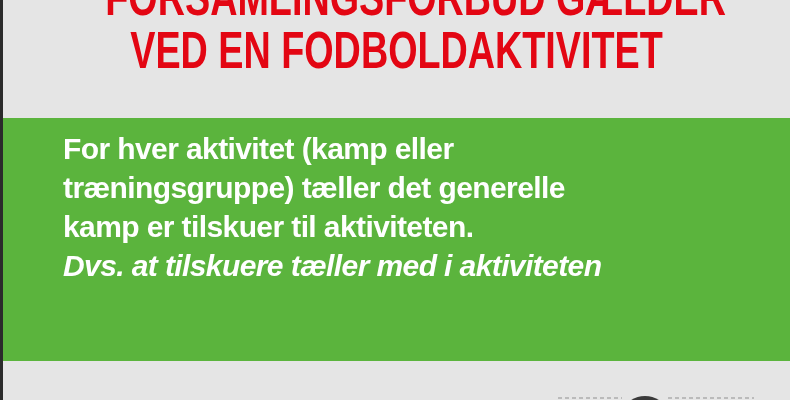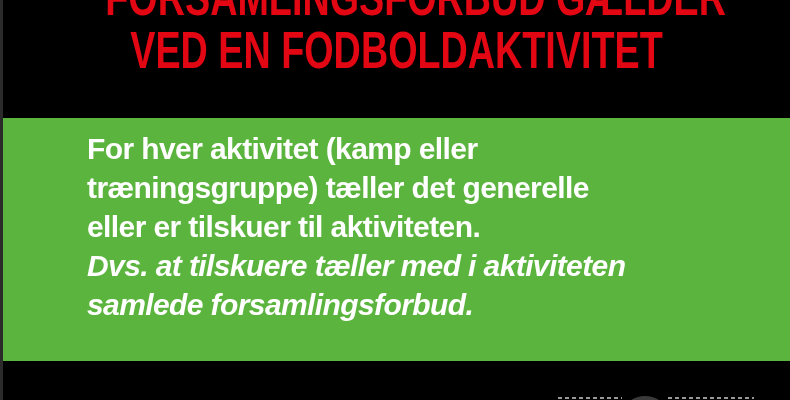--- a/index.html
+++ b/index.html
@@ -6,21 +6,21 @@
     --red:#e30613;
     --green:#5bb43d;
     --white:#ffffff;
     --bar:#2b2b2b;
   }
   html,body{margin:0;padding:0;}
   body{
     width:790px;height:400px;overflow:hidden;background:#ffffff;
     font-family:"Liberation Sans", sans-serif;position:relative;
   }
-  .canvas{position:absolute;inset:0;background:#000000;overflow:hidden;text-decoration:underline;}
+  .canvas{position:absolute;inset:0;background:#e5e5e5;overflow:hidden;text-decoration:underline;}
 
   
   .edge-bar{position:absolute;left:0;top:0;width:3px;height:400px;background:var(--bar);}
 
   
   .headline{
     position:absolute;left:3px;right:0;top:0;height:90px;
     text-align:center;color:var(--red);font-weight:bold;
     pointer-events:none;
   }
@@ -31,21 +31,21 @@
     transform:scaleX(0.74);transform-origin:50% 50%;
   }
   .hl-line1{top:-28px;}
   .hl-line2{top:25px;}
 
   
   .info-box{
     position:absolute;left:3px;right:0;top:118px;height:243px;
     background:var(--green);
     color:var(--white);
-    padding:11px 30px 0 84px;box-sizing:border-box;
+    padding:11px 30px 0 60px;box-sizing:border-box;
     overflow:hidden;
   }
   .info-line{
     margin:0;font-size:30px;line-height:39px;font-weight:bold;
     letter-spacing:-0.6px;white-space:nowrap;
   }
   .info-line.italic{font-style:italic;}
 
   
   .logo-fragment{
@@ -73,23 +73,22 @@
   <div class="edge-bar"></div>
 
   <header class="headline">
     <div class="hl-line hl-line1">FORSAMLINGSFORBUD GÆLDER</div>
     <div class="hl-line hl-line2">VED EN FODBOLDAKTIVITET</div>
   </header>
 
   <section class="info-box">
     <p class="info-line">For hver aktivitet (kamp eller</p>
     <p class="info-line">træningsgruppe) tæller det generelle</p>
-    <p class="info-line">eller er tilskuer til aktiviteten.</p>
+    <p class="info-line">kamp er tilskuer til aktiviteten.</p>
     <p class="info-line italic">Dvs. at tilskuere tæller med i aktiviteten</p>
-    <p class="info-line italic">samlede forsamlingsforbud.</p>
   </section>
 
   <div class="logo-fragment">
     <span class="dash-row dash-left"></span>
     <span class="logo-arc"></span>
     <span class="dash-row dash-right"></span>
   </div>
 
 </div>
 

